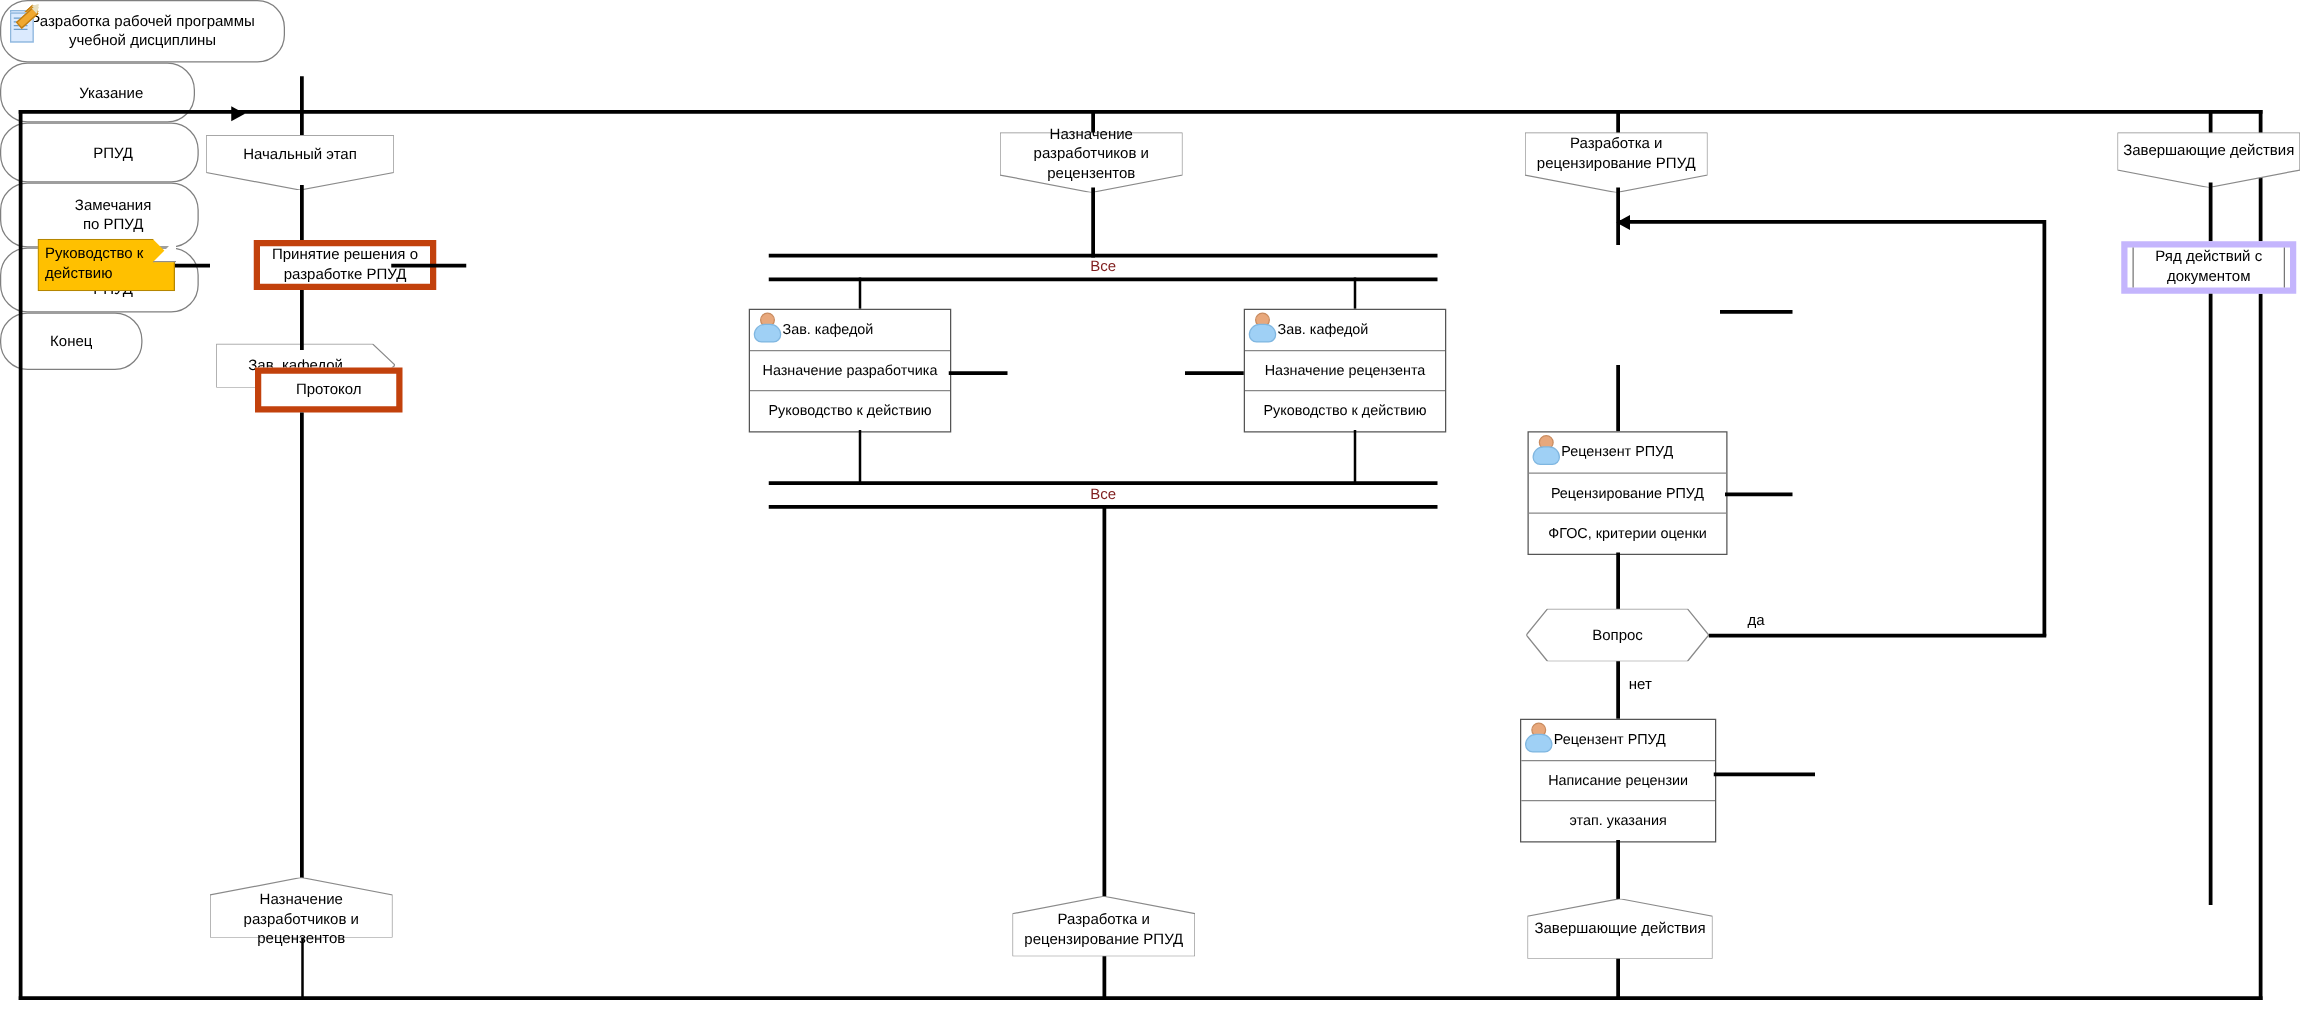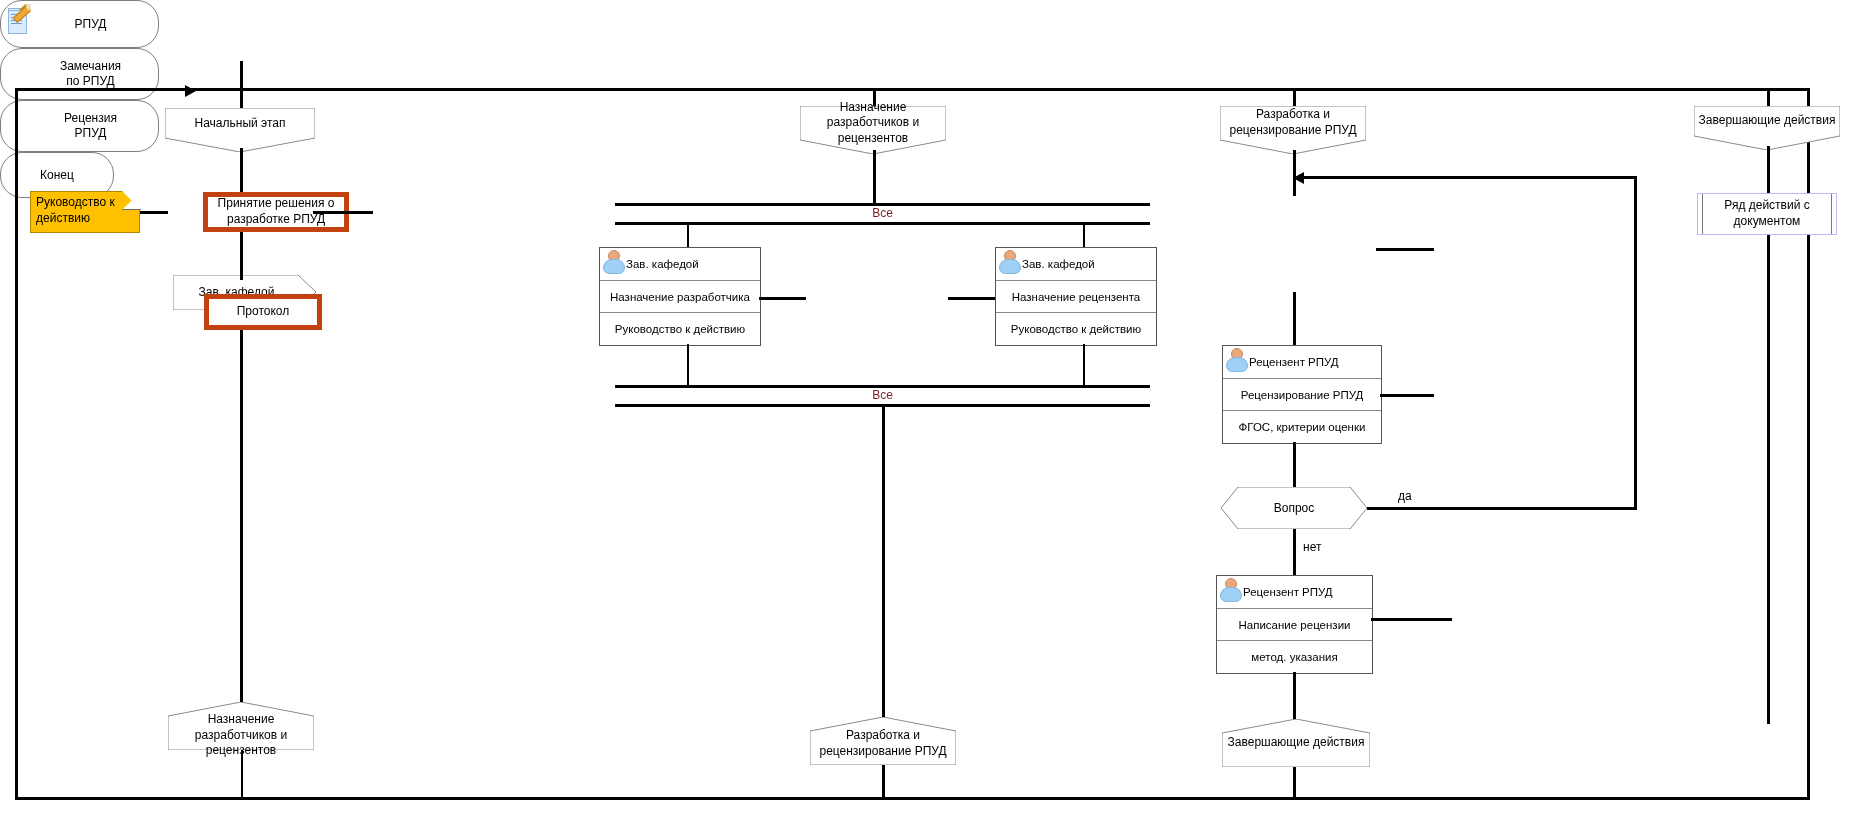--- a/index.html
+++ b/index.html
@@ -53,21 +53,21 @@
         font-size:12px;color:#000;line-height:1.3;padding:3px 5px;box-sizing:border-box;
         clip-path:polygon(0 0, calc(100% - 18px) 0, 100% 18px, 100% 100%, 0 100%);}
   .note-fold{position:absolute;border-left:1px solid #555;border-bottom:1px solid #555;}
 
   
   .hexwrap{position:absolute;}
   .hexlbl{position:absolute;left:0;right:0;top:0;bottom:0;display:flex;
           align-items:center;justify-content:center;font-size:12px;color:#000;}
 
   
-  .subproc{position:absolute;border:1px solid #c4b5fd;background:#fff;box-sizing:border-box;
+  .subproc{position:absolute;border:5px solid #c4b5fd;background:#fff;box-sizing:border-box;
            display:flex;align-items:center;justify-content:center;text-align:center;
            font-size:12px;line-height:1.3;color:#000;}
   .subproc:before,.subproc:after{content:"";position:absolute;top:0;bottom:0;width:1px;background:#777;}
   .subproc:before{left:4px;}
   .subproc:after{right:4px;}
 
   
   .proc{position:absolute;border:5px solid #c2410c;background:#fff;box-sizing:border-box;
         display:flex;align-items:center;justify-content:center;text-align:center;
         font-size:12px;line-height:1.3;color:#000;padding:0 4px;margin-left:36px;}
@@ -90,20 +90,24 @@
 <body>
 
 <div id="canvas">
 
   <div class="ln-v" style="left:15px;top:88px;height:712px;"></div>
   <div class="ln-h" style="left:15px;top:797px;width:1795px;"></div>
   <div class="ln-v" style="left:1807px;top:88px;height:712px;"></div>
   <div class="ln-h" style="left:15px;top:88px;width:1795px;"></div>
   <div class="arr right" style="left:185px;top:85px;"></div>
 
+  <div class="term" style="left:141px;top:17px;width:214px;height:44px;">
+    <span style="white-space:pre-line;">Разработка рабочей программы
+учебной дисциплины</span>
+  </div>
   <div class="ln-v" style="left:240px;top:61px;height:52px;"></div>
 
   <div class="stage-wrap" style="left:165px;top:108px;width:150px;height:44px;">
     <svg width="150" height="44" viewBox="0 0 150 44">
       <polygon points="0,0 150,0 150,30 75,44 0,30" fill="#ffffff" stroke="#8a8a8a" stroke-width="1"></polygon>
     </svg>
     <div class="stage-lbl" style="white-space:pre-line;height:32px;">Начальный этап</div>
   </div>
   <div class="ln-v" style="left:240px;top:148px;height:44px;"></div>
 
@@ -188,20 +192,27 @@
       <span>Зав. кафедой</span>
     </div>
     <div class="r">
         <span>Назначение рецензента</span>
       </div>
     <div class="r">
         <span>Руководство к действию</span>
       </div>
   </div>
 
+  <div class="term" style="left:806px;top:278px;width:142px;height:42px;">
+    <span class="docico" style="left:6px;top:7px;">
+      <span class="page"></span>
+        <span class="pen"></span>
+    </span>
+    <span style="margin-left:22px;">Указание</span>
+  </div>
   <div class="ln-h" style="left:759px;top:297px;width:47px;"></div>
   <div class="ln-h" style="left:948px;top:297px;width:47px;"></div>
 
   <div class="ln-v thin" style="left:687px;top:344px;height:44px;"></div>
   <div class="ln-v thin" style="left:1083px;top:344px;height:44px;"></div>
 
   <div class="syncbar" style="left:615px;top:385px;width:535px;height:22px;">
     <div class="bar" style="top:0;"></div>
     <div class="lbl">Все</div>
     <div class="bar" style="top:19px;"></div>
@@ -289,21 +300,21 @@
       <span class="actor">
           <span class="head"></span>
           <span class="body"></span>
         </span>
       <span>Рецензент РПУД</span>
     </div>
     <div class="r">
         <span>Написание рецензии</span>
       </div>
     <div class="r">
-        <span>метод. указания</span>
+        <span>этап. указания</span>
       </div>
   </div>
 
   <div class="term" style="left:1452px;top:598px;width:145px;height:46px;">
     <span class="docico" style="left:6px;top:9px;">
       <span class="page"></span>
         <span class="pen"></span>
     </span>
     <span style="margin-left:22px;white-space:pre-line;text-align:center;">Рецензия
 РПУД</span>

